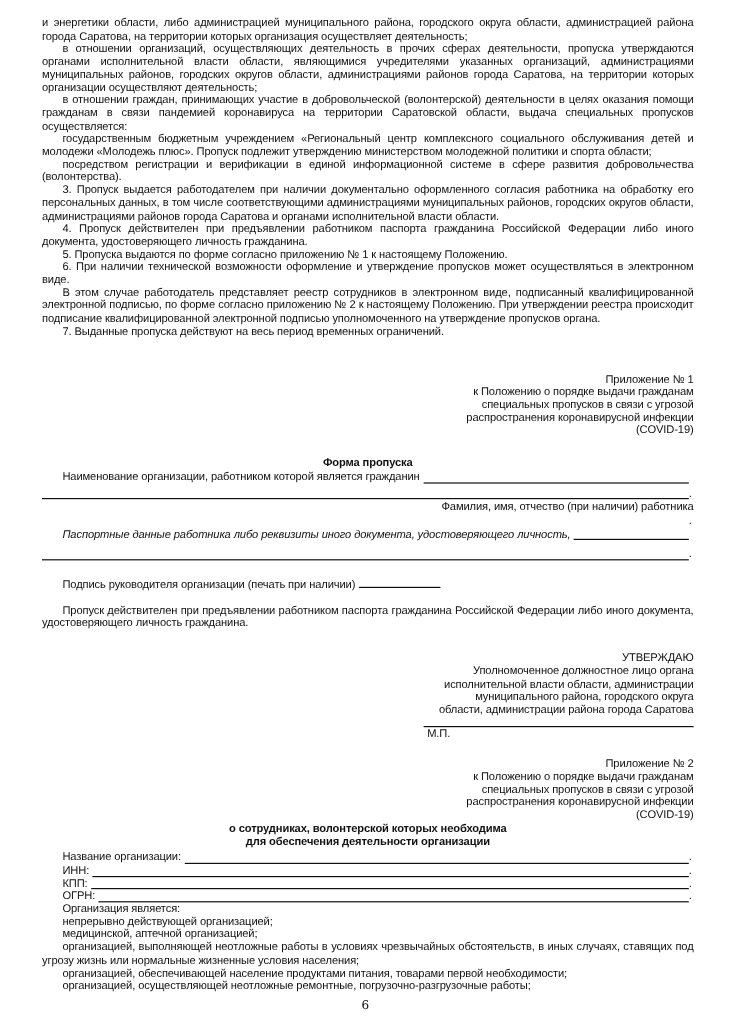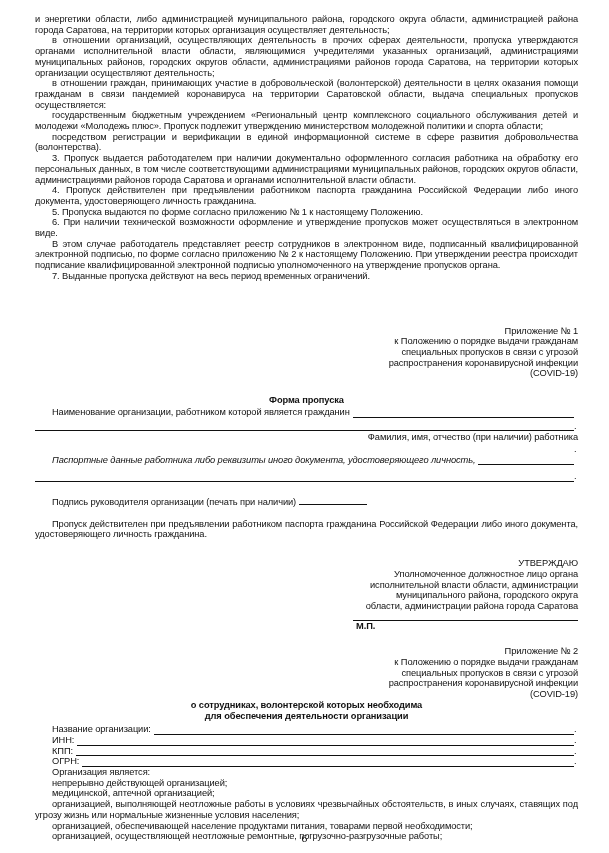--- a/index.html
+++ b/index.html
@@ -34,21 +34,21 @@
     <p class="ind">государственным бюджетным учреждением «Региональный центр комплексного социального обслуживания детей и молодежи «Молодежь плюс». Пропуск подлежит утверждению министерством молодежной политики и спорта области;</p>
     <p class="ind">посредством регистрации и верификации в единой информационной системе в сфере развития добровольчества (волонтерства).</p>
     <p class="ind">3. Пропуск выдается работодателем при наличии документально оформленного согласия работника на обработку его персональных данных, в том числе соответствующими администрациями муниципальных районов, городских округов области, администрациями районов города Саратова и органами исполнительной власти области.</p>
     <p class="ind">4. Пропуск действителен при предъявлении работником паспорта гражданина Российской Федерации либо иного документа, удостоверяющего личность гражданина.</p>
     <p class="ind">5. Пропуска выдаются по форме согласно приложению № 1 к настоящему Положению.</p>
     <p class="ind">6. При наличии технической возможности оформление и утверждение пропусков может осуществляться в электронном виде.</p>
     <p class="ind">В этом случае работодатель представляет реестр сотрудников в электронном виде, подписанный квалифицированной электронной подписью, по форме согласно приложению № 2 к настоящему Положению. При утверждении реестра происходит подписание квалифицированной электронной подписью уполномоченного на утверждение пропусков органа.</p>
     <p class="ind">7. Выданные пропуска действуют на весь период временных ограничений.</p>
   </div>
 
-  <div class="right-block" style="margin-top:44px;">
+  <div class="right-block" style="margin-top:29px;">
     <div>Приложение № 1</div>
     <div>к Положению о порядке выдачи гражданам</div>
     <div>специальных пропусков в связи с угрозой</div>
     <div>распространения коронавирусной инфекции</div>
     <div>(COVID-19)</div>
   </div>
 
   <div class="center-bold" style="margin-top:16px;">Форма пропуска</div>
 
   <div class="field-row" style="padding-left:17px; margin-top:1px;">
@@ -79,21 +79,21 @@
 
   <p class="ind" style="margin-top:11px;">Пропуск действителен при предъявлении работником паспорта гражданина Российской Федерации либо иного документа, удостоверяющего личность гражданина.</p>
 
   <div class="right-block" style="margin-top:18px; width:300px;">
     <div>УТВЕРЖДАЮ</div>
     <div>Уполномоченное должностное лицо органа</div>
     <div>исполнительной власти области, администрации</div>
     <div>муниципального района, городского округа</div>
     <div>области, администрации района города Саратова</div>
     <div style="margin-left:75px; border-bottom:1px solid #111; height:8px;"></div>
-    <div style="text-align:left; margin-left:78px;font-weight:bold;">М.П.</div>
+    <div style="text-align:left; margin-left:78px;">М.П.</div>
   </div>
 
   <div class="right-block" style="margin-top:15px;">
     <div>Приложение № 2</div>
     <div>к Положению о порядке выдачи гражданам</div>
     <div>специальных пропусков в связи с угрозой</div>
     <div>распространения коронавирусной инфекции</div>
     <div>(COVID-19)</div>
   </div>
 

